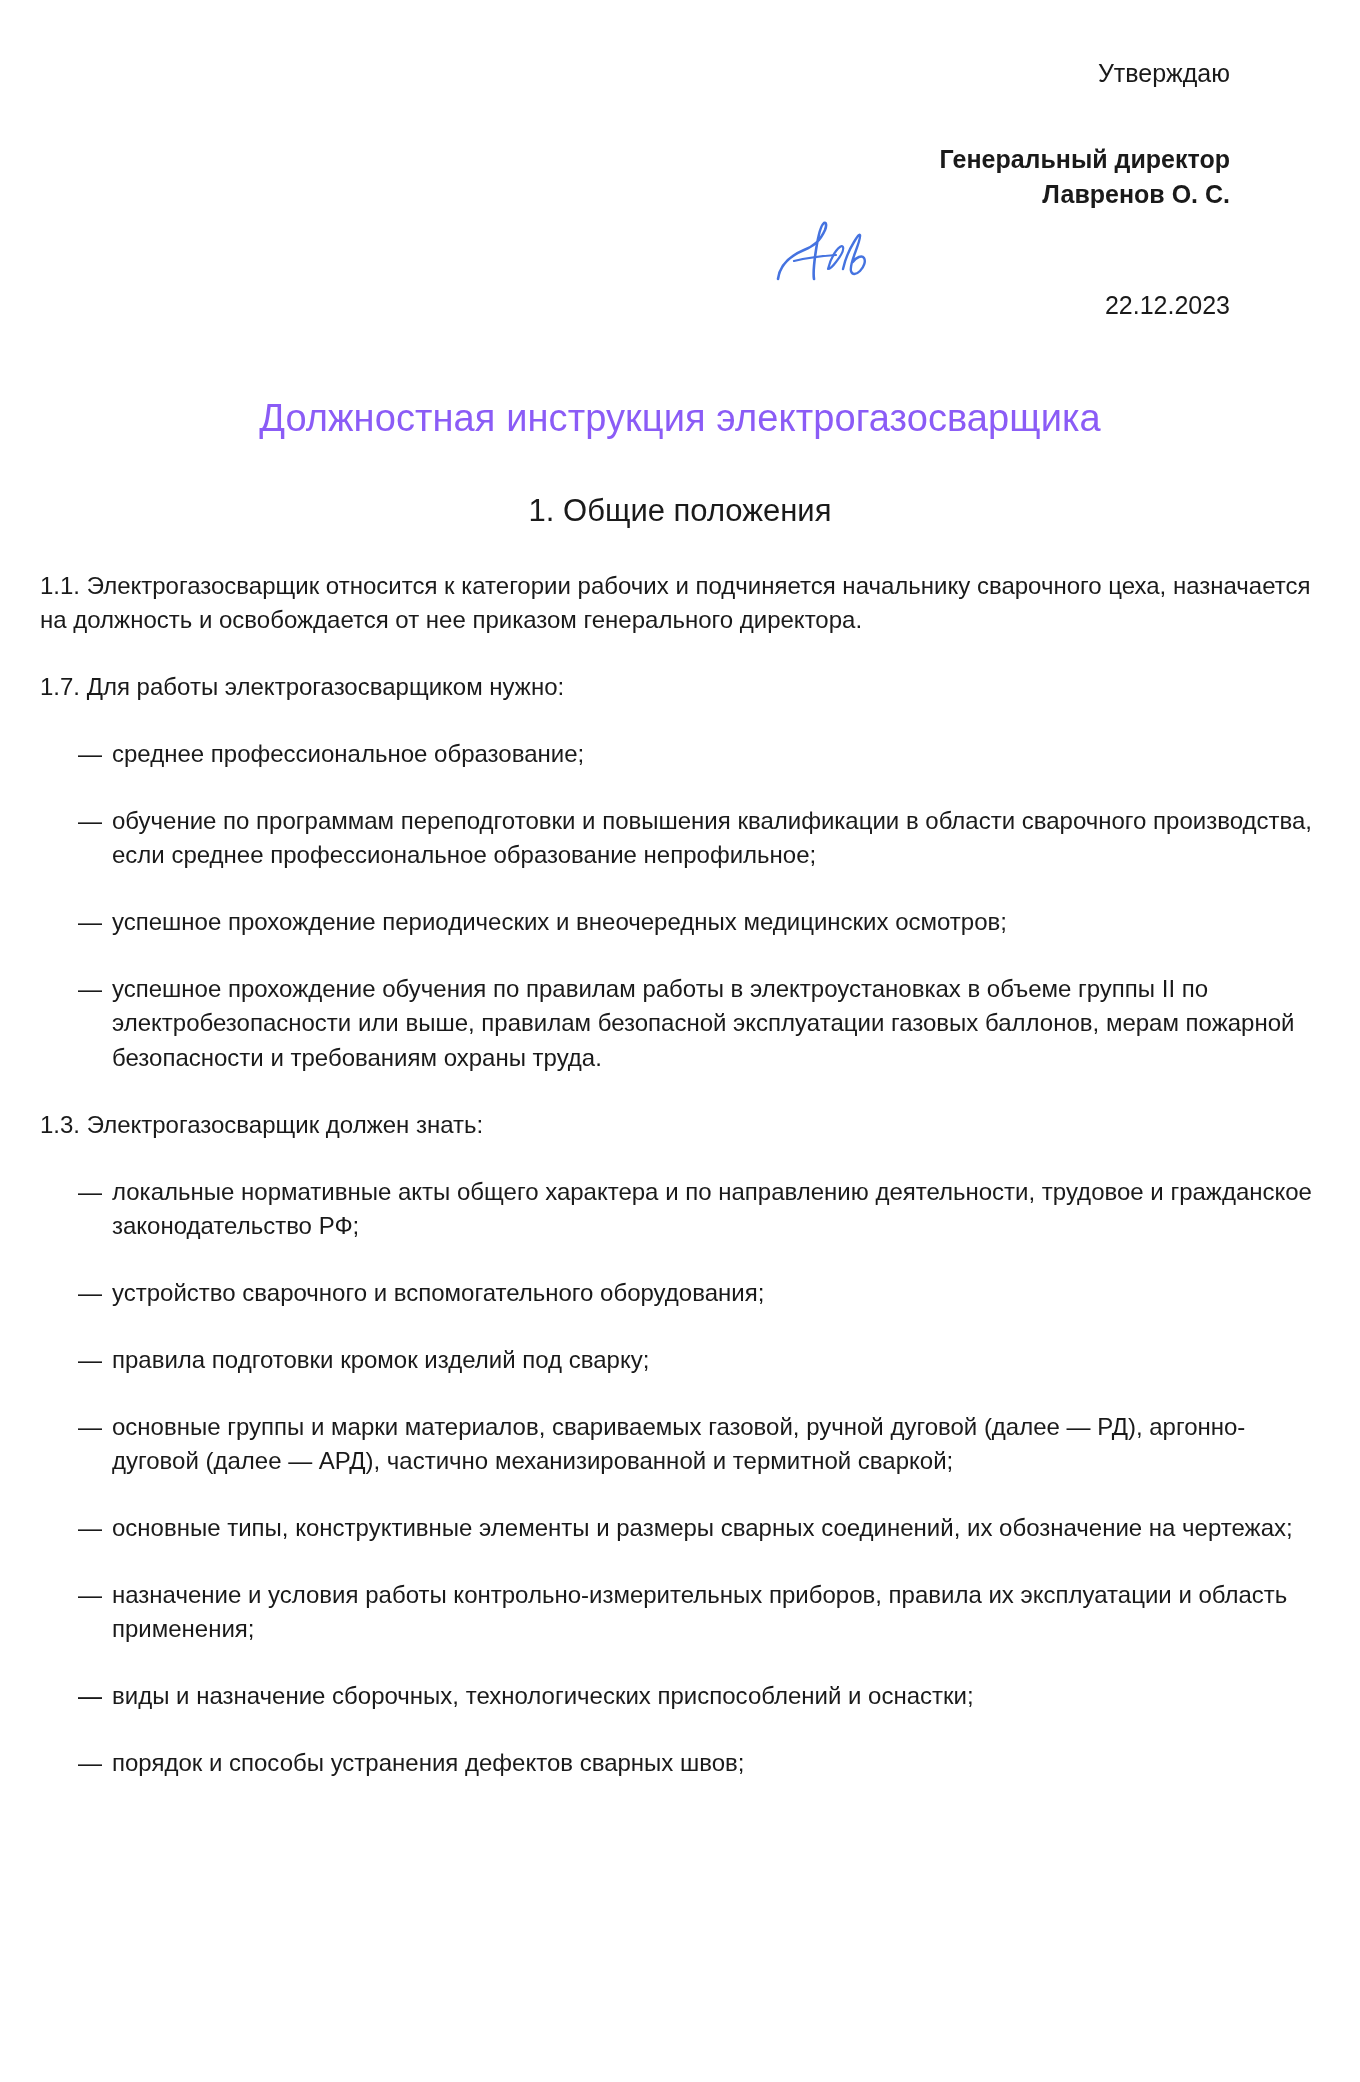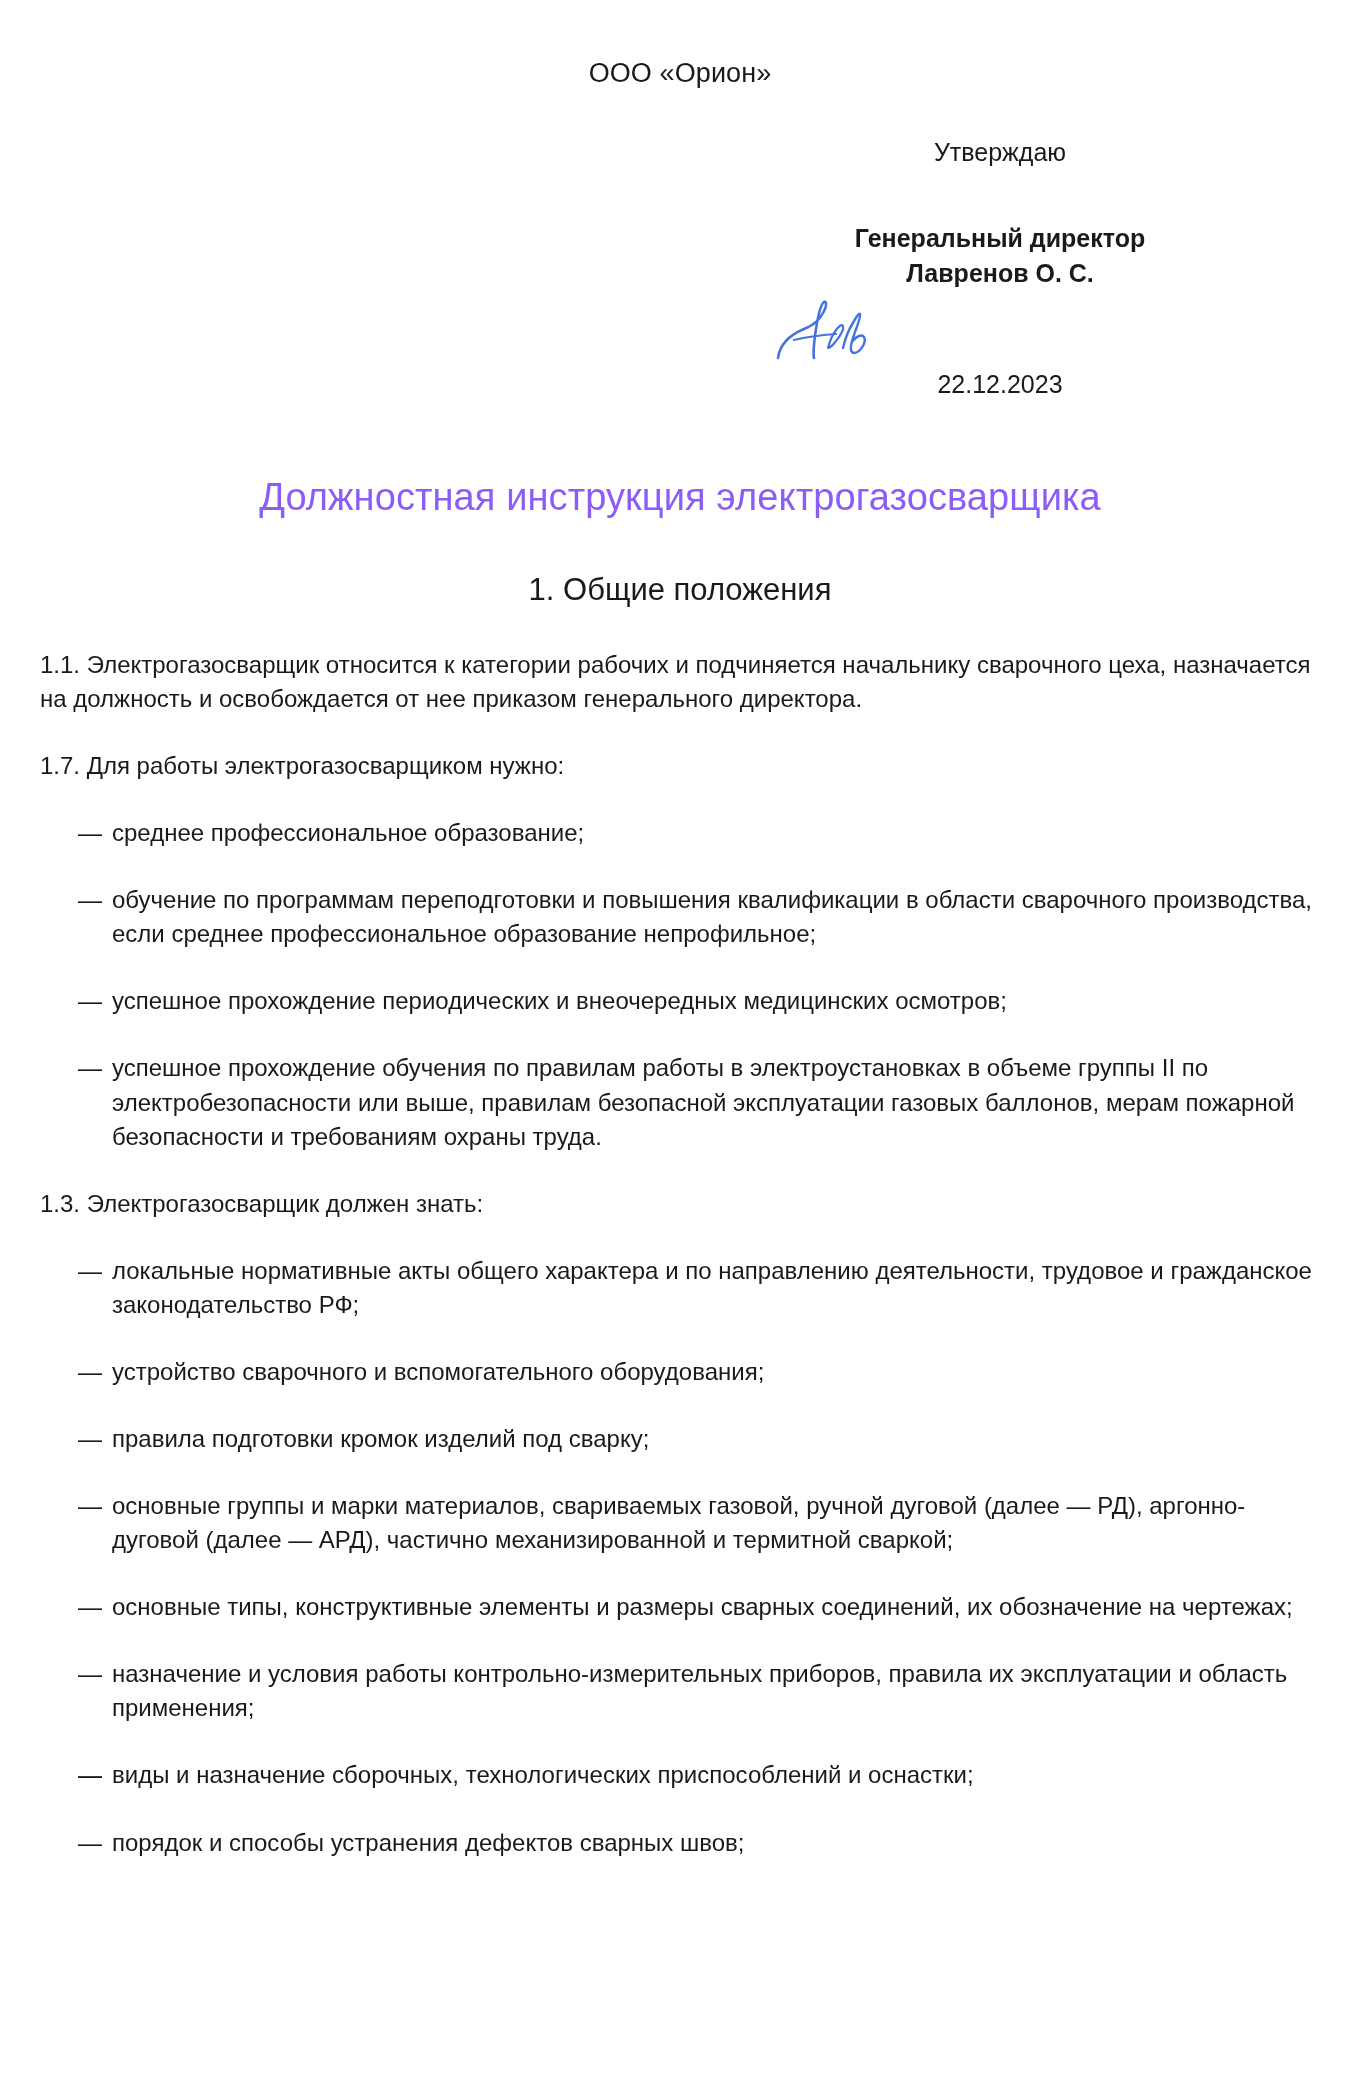--- a/index.html
+++ b/index.html
@@ -32,21 +32,21 @@
     color: #1a1a1a;
     margin: 0 0 44px 0;
     letter-spacing: 0.1px;
   }
 
   
   .approval-block {
     width: 460px;
     margin-left: auto;
     margin-right: 90px;
-    text-align: center;
+    text-align: right;
     font-size: 25px;
     line-height: 1.42;
     color: #1a1a1a;
   }
   .approval-word {
     margin: 0 0 50px 0;
   }
   .approval-role,
   .approval-name {
     margin: 0;
@@ -135,21 +135,20 @@
     font-size: 23px;
     line-height: 1.3;
     color: #1a1a1a;
   }
 </style>
 </head>
 <body>
 
 <div class="page">
 
-  <div class="org-line">ООО «Орион»</div>
 
   <div class="approval-block">
     <div class="approval-word">Утверждаю</div>
     <div class="approval-role">Генеральный директор</div>
     <div class="approval-name">Лавренов О. С.</div>
 
     <div class="signature-wrap">
       <svg width="110" height="70" viewBox="0 0 110 70" aria-hidden="true">
         <g fill="none" stroke="#4573e0" stroke-linecap="round" stroke-linejoin="round">
           <path d="M8 62 C10 47, 22 38, 34 33 C44 29, 50 24, 55 13 C57 8, 56 5, 54 6 C51 8, 48 20, 46 33 C44 46, 43 56, 44 62" stroke-width="2.6"></path>

